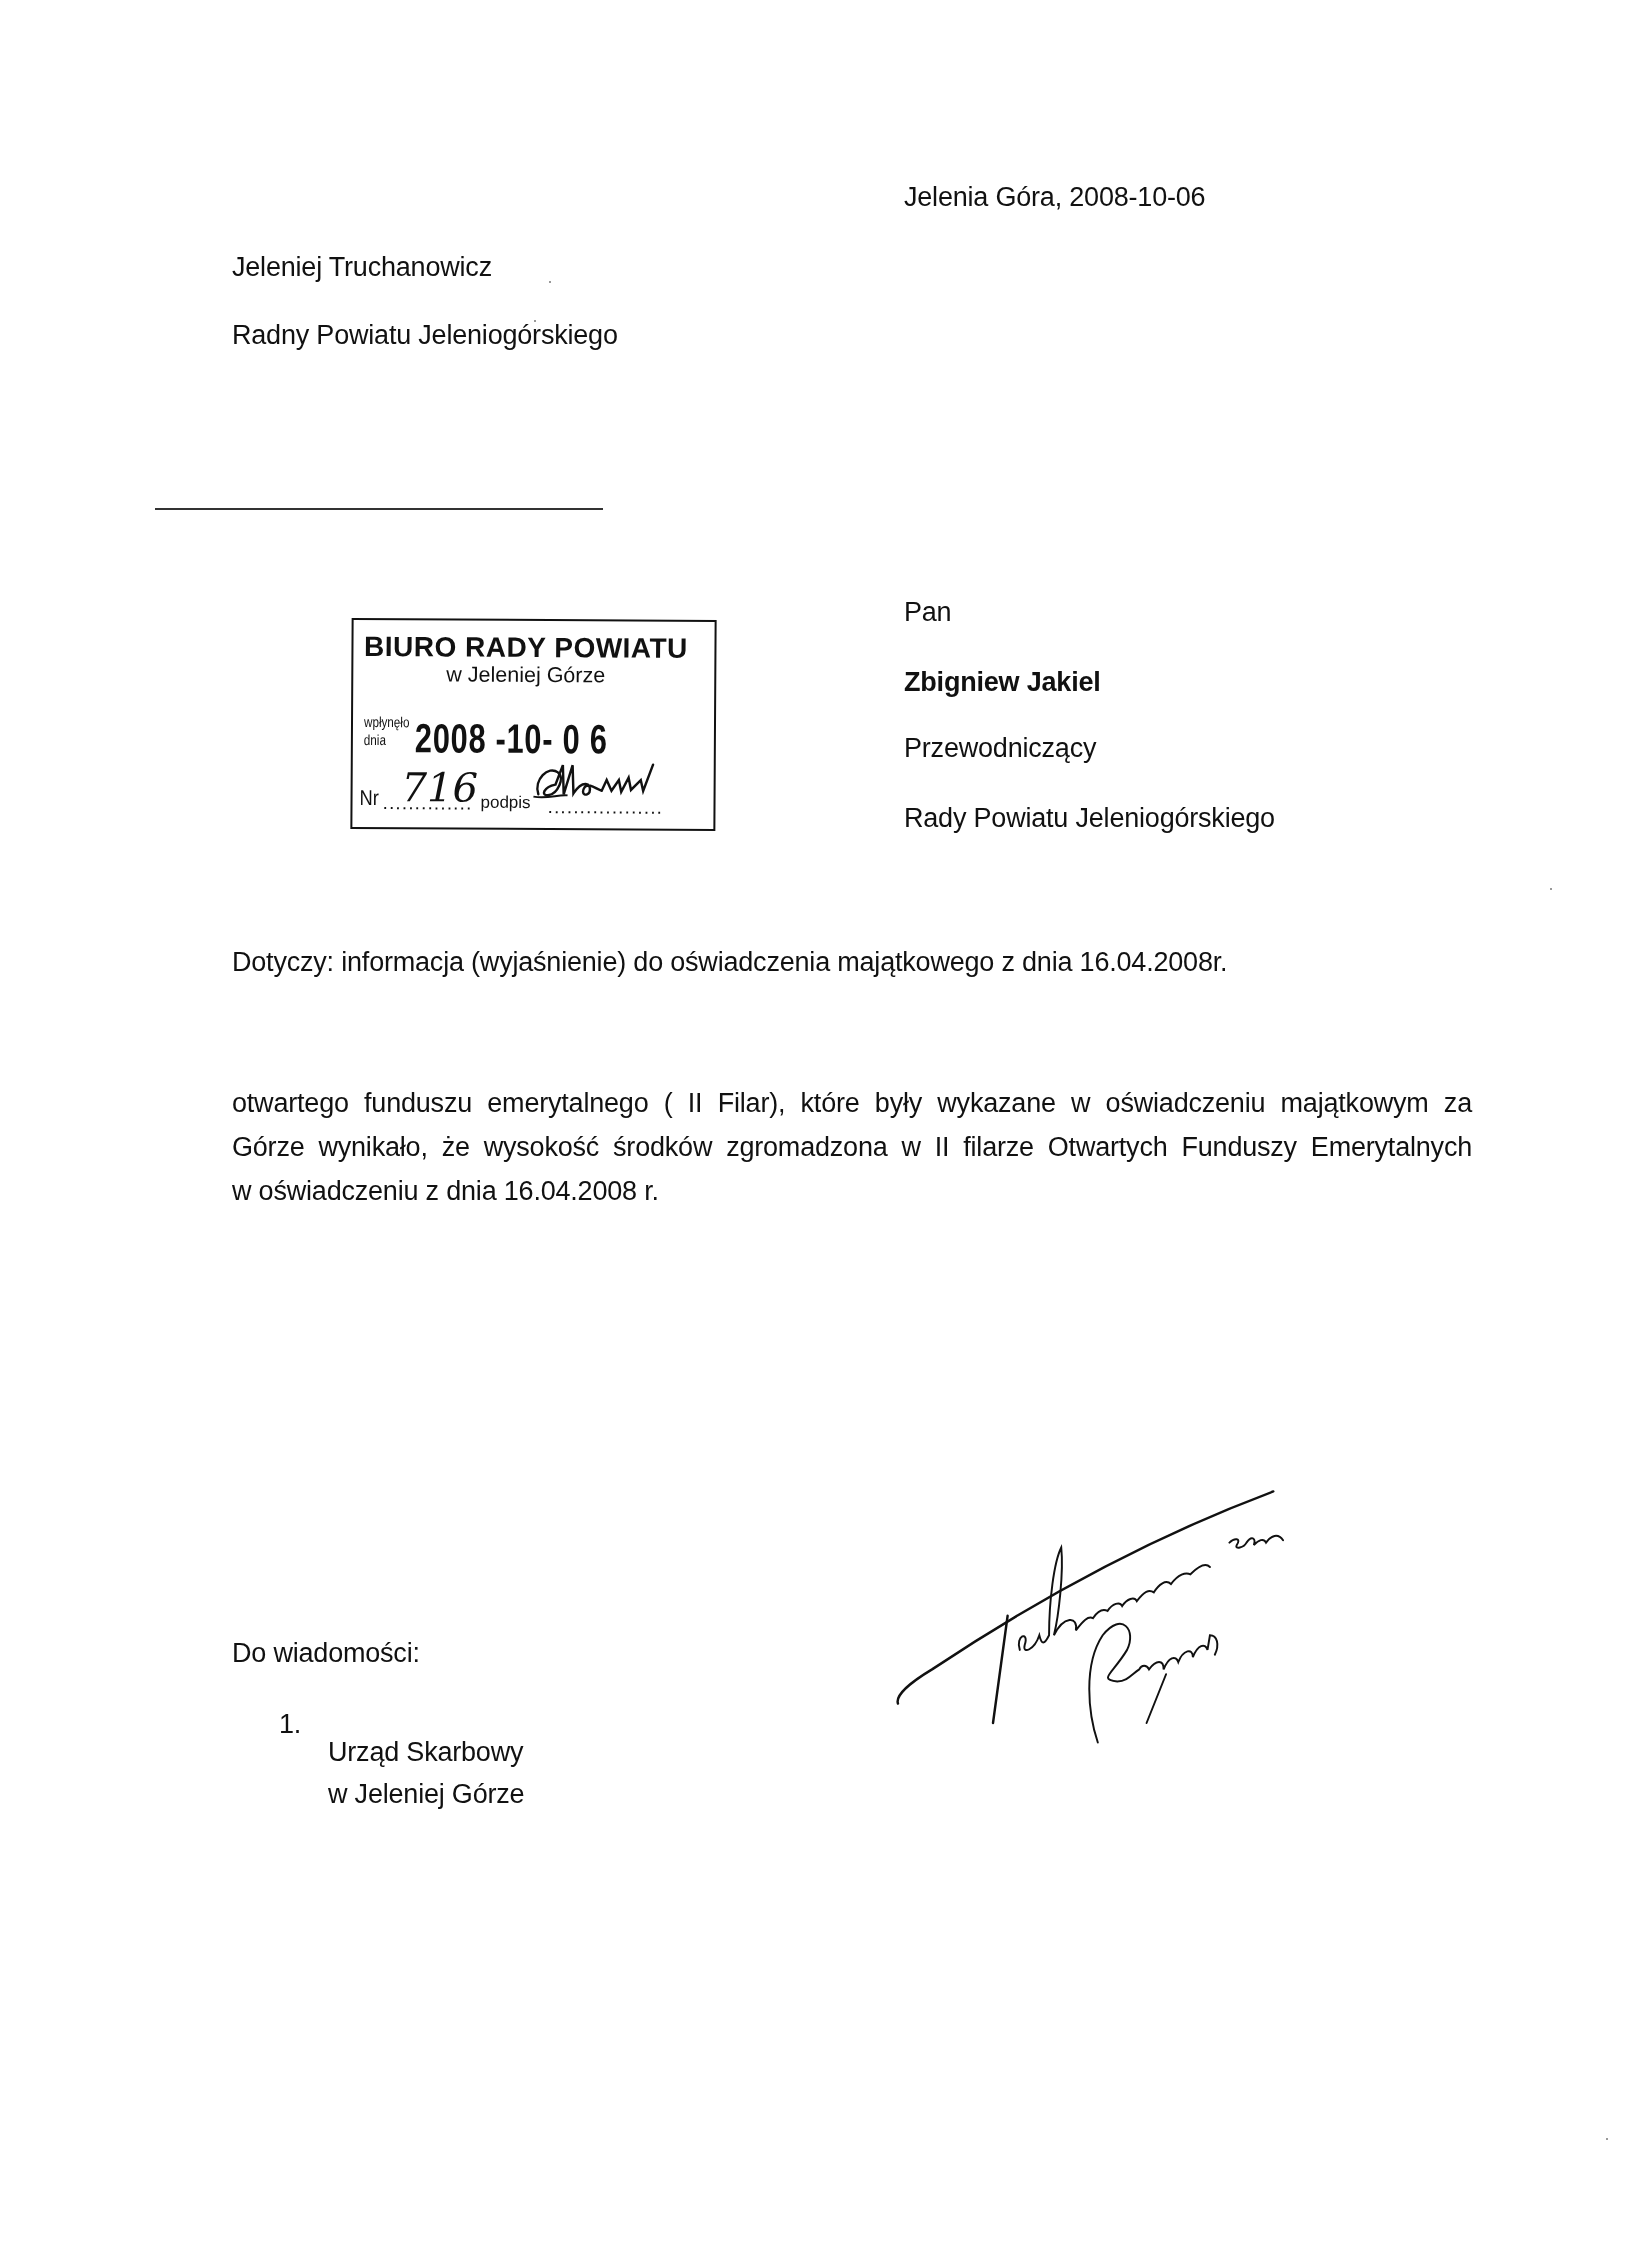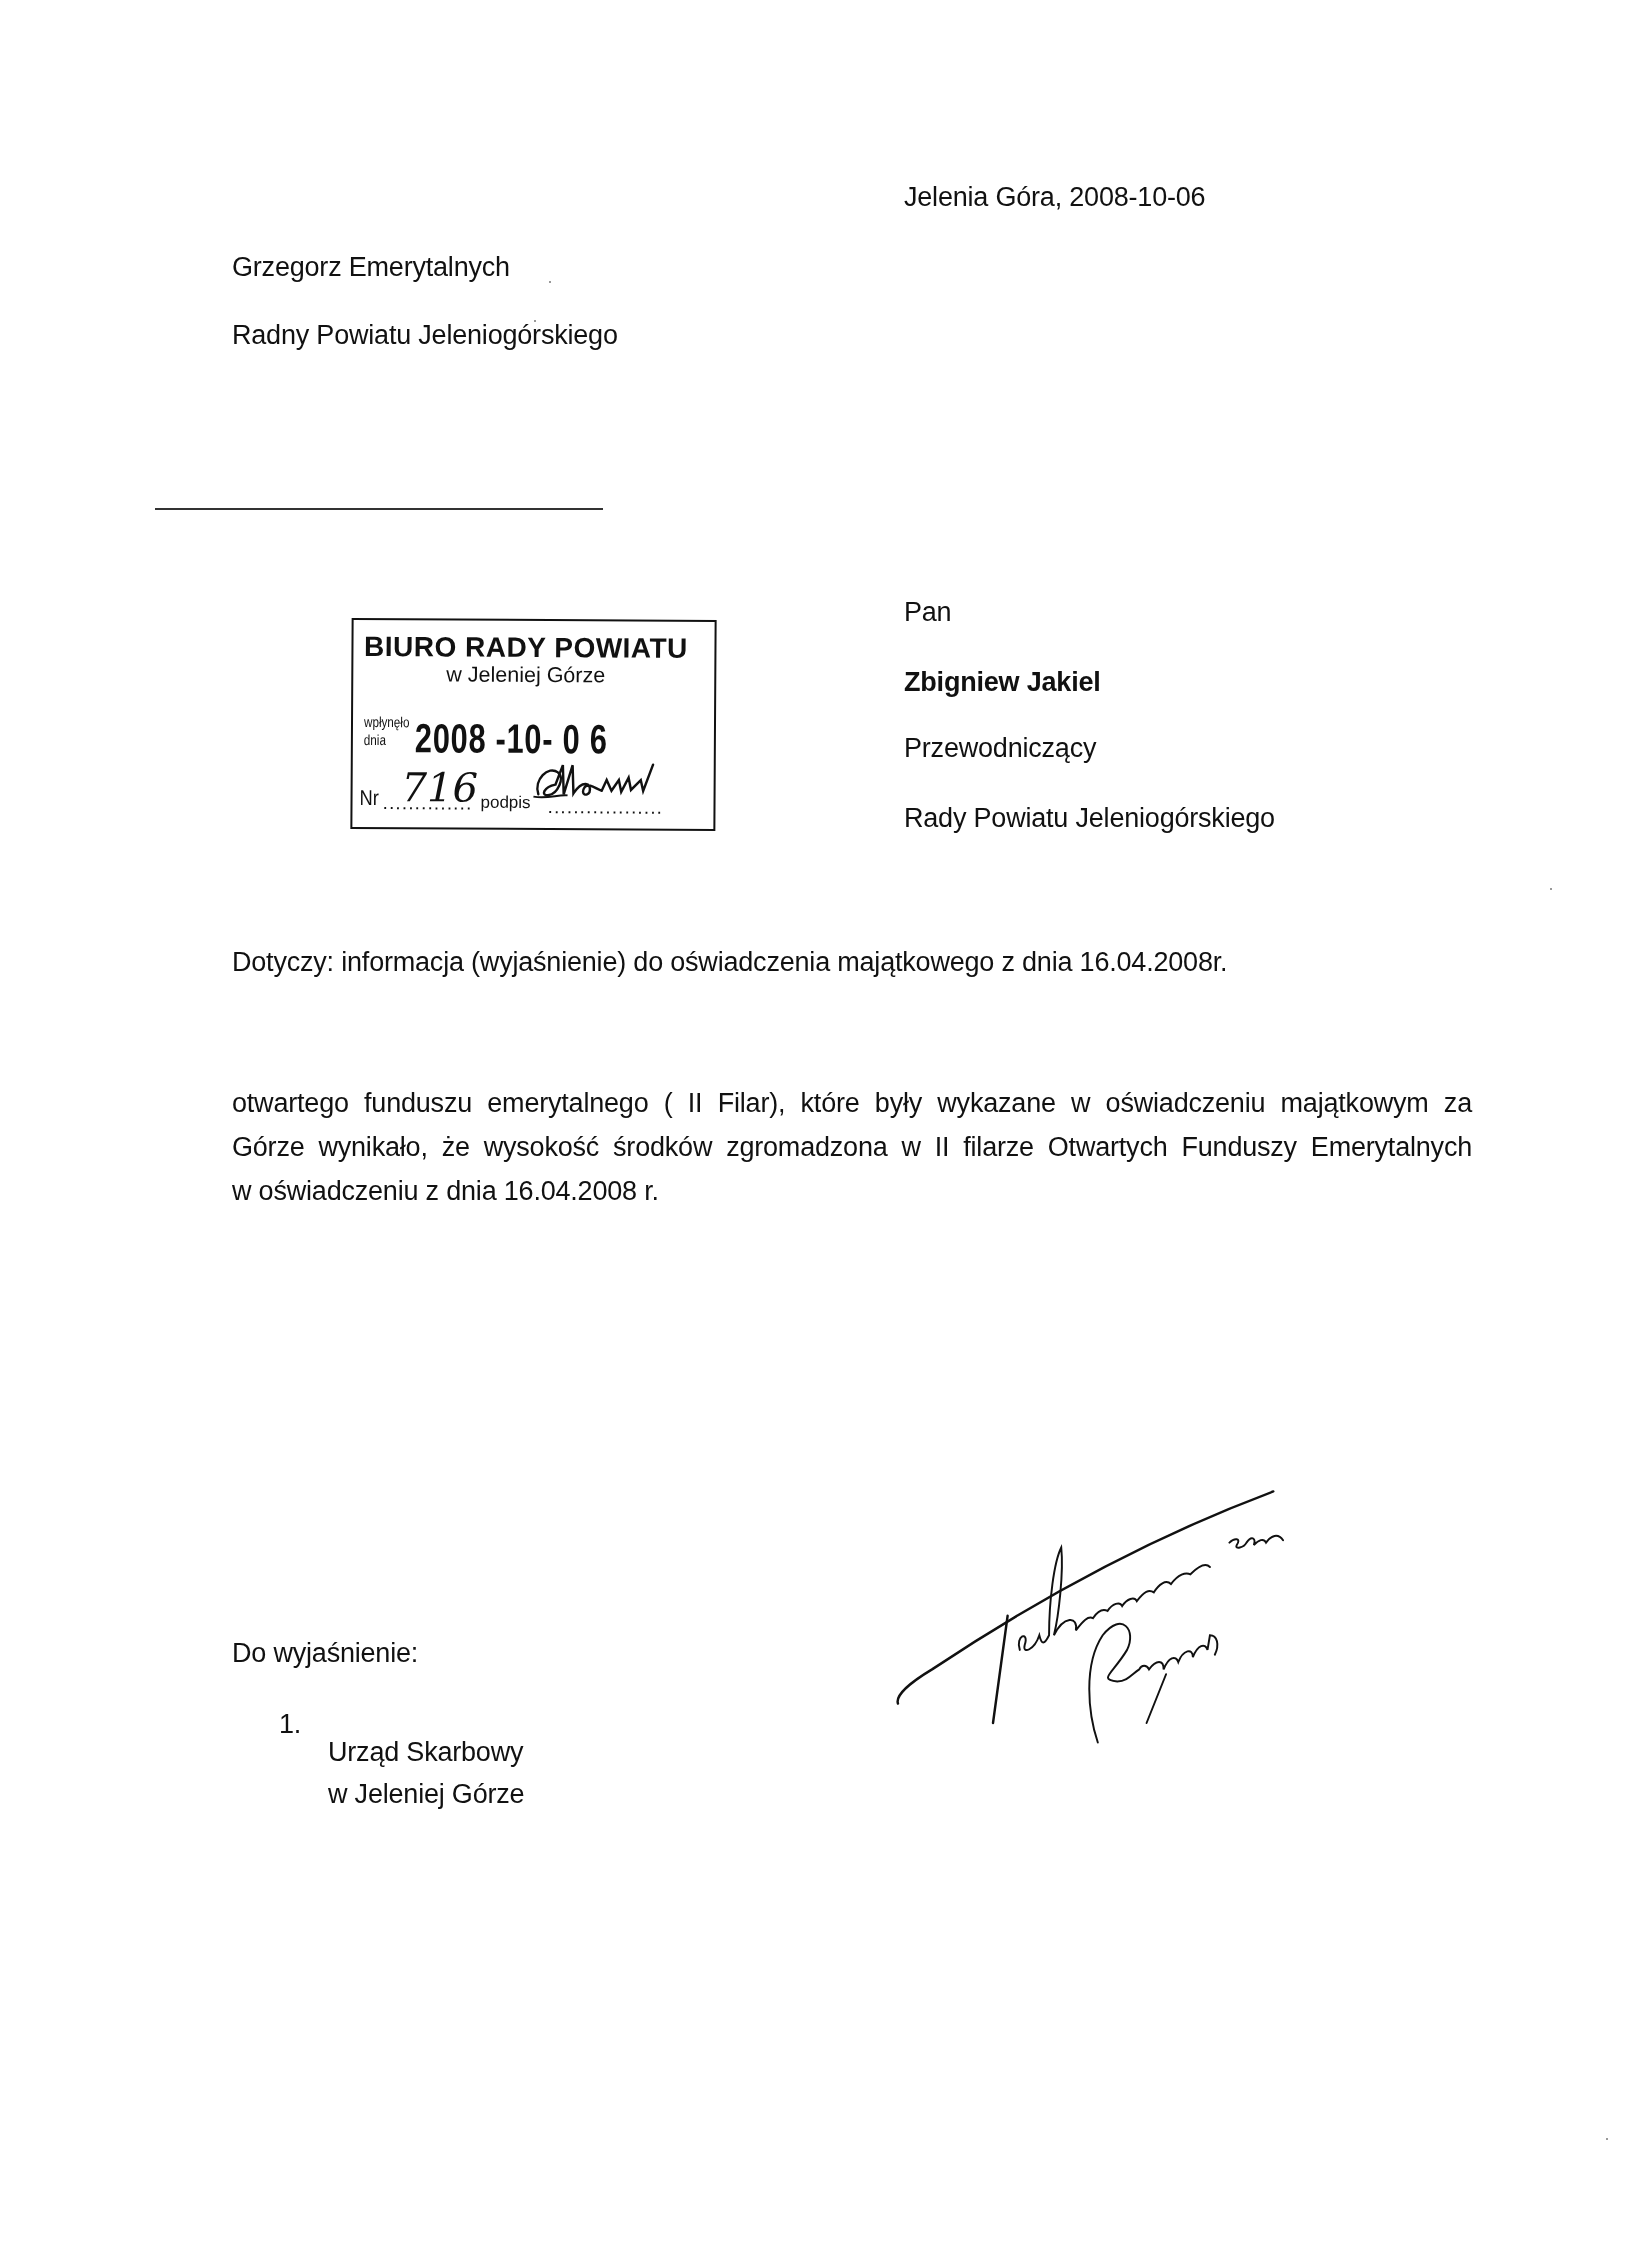--- a/index.html
+++ b/index.html
@@ -52,21 +52,21 @@
     .signature { position: absolute; left: 893px; top: 1489px; }
     .speck { position: absolute; width: 2px; height: 2px; background: #777; border-radius: 50%; }
   </style>
 </head>
 <body>
 
 <div>
 
   <div class="t date">Jelenia Góra, 2008-10-06</div>
 
-  <div class="t sender-name">Grzegorz Emerytalnych</div>
+  <div class="t sender-name">Jeleniej Truchanowicz</div>
   <div class="t sender-title">Radny Powiatu Jeleniogórskiego</div>
 
   <div class="rule"></div>
 
   <div class="stamp">
     <div class="s1">BIURO RADY POWIATU</div>
     <div class="s2">w Jeleniej Górze</div>
     <div class="s3">
       <span>wpłynęło</span><br>
       <span>dnia</span>
@@ -89,21 +89,21 @@
   <div class="t recip-4">Rady Powiatu Jeleniogórskiego</div>
 
   <div class="t subject">Dotyczy: informacja (wyjaśnienie) do oświadczenia majątkowego z dnia 16.04.2008r.</div>
 
   <div class="body-text">
     <span class="ln">otwartego funduszu emerytalnego ( II Filar), które były wykazane w oświadczeniu majątkowym za</span>
     <span class="ln">Górze wynikało, że wysokość  środków zgromadzona w  II filarze Otwartych Funduszy  Emerytalnych</span>
     <span class="ln last">w oświadczeniu z dnia 16.04.2008 r.</span>
   </div>
 
-  <div class="t cc-label">Do wyjaśnienie:</div>
+  <div class="t cc-label">Do wiadomości:</div>
   <div class="t cc-item-num">1.</div>
   <div class="t cc-item-1">Urząd Skarbowy</div>
   <div class="t cc-item-2">w Jeleniej Górze</div>
 
   <svg class="signature" width="512" height="273" viewBox="0 0 1050 560">
     <path d="M10 440 C 5 425, 30 400, 80 370 C 260 250, 500 110, 780 5" fill="none" stroke="#111" stroke-width="5" stroke-linecap="round"></path>
     <path d="M235 260 L 205 480" fill="none" stroke="#111" stroke-width="5" stroke-linecap="round"></path>
     <path d="M260 330 C 250 300, 280 290, 270 320 C 265 340, 290 330, 300 300 C 305 320, 310 320, 320 300 C 320 230, 330 150, 345 120 C 350 170, 340 260, 330 300 C 350 260, 380 260, 375 290 C 390 270, 400 260, 410 265 C 420 250, 430 245, 440 250 C 450 235, 465 230, 470 240 C 480 225, 495 220, 500 230 C 515 210, 525 205, 535 212 C 545 195, 560 185, 570 195 C 585 175, 600 170, 610 175 C 625 160, 640 150, 650 160" fill="none" stroke="#111" stroke-width="4" stroke-linecap="round"></path>
     <path d="M420 520 C 400 460, 390 360, 430 300 C 470 250, 500 290, 480 330 C 450 380, 420 390, 460 395 C 480 395, 490 380, 505 370 C 510 360, 520 360, 525 370 C 540 350, 555 350, 555 370 C 565 345, 580 340, 585 355 C 595 330, 615 325, 615 345 C 625 320, 640 315, 645 330 L 650 300 C 665 300, 670 320, 660 340" fill="none" stroke="#111" stroke-width="4" stroke-linecap="round"></path>
     <path d="M520 480 L 560 380" fill="none" stroke="#111" stroke-width="4" stroke-linecap="round"></path>

